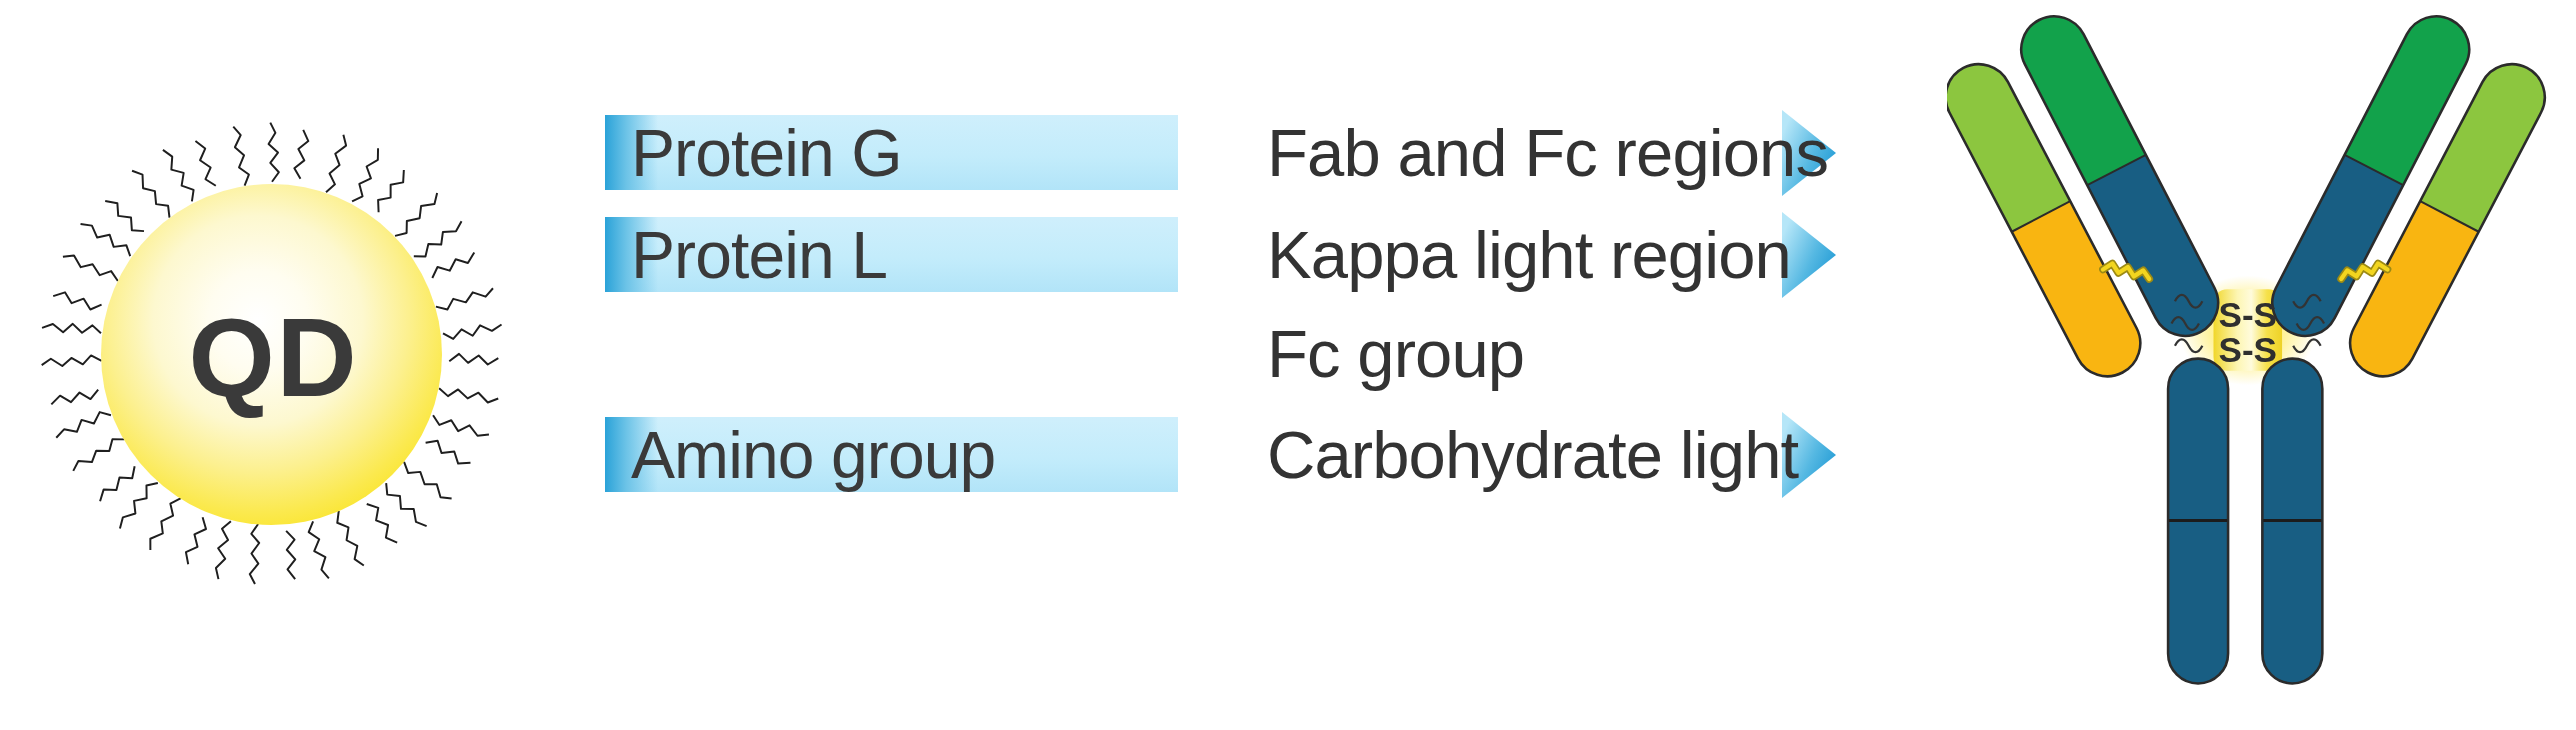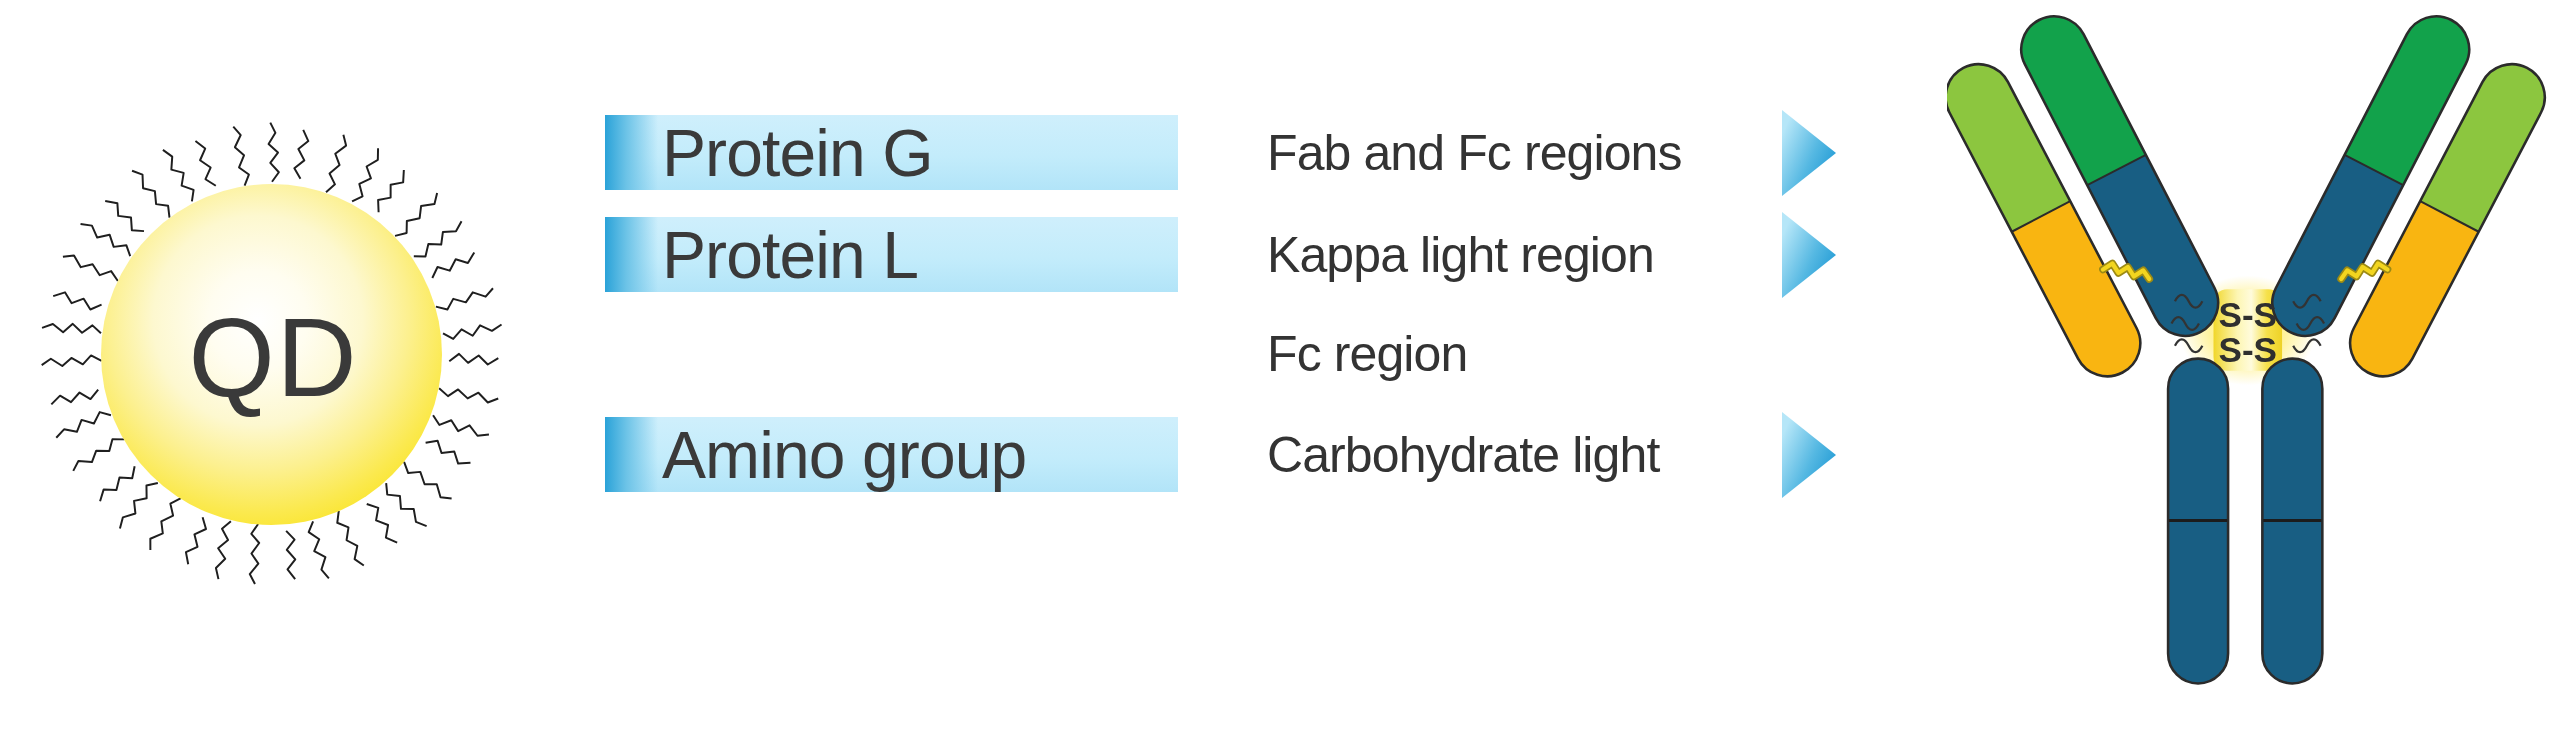--- a/index.html
+++ b/index.html
@@ -10,48 +10,48 @@
   .qd-group{position:absolute;left:0;top:0;width:600px;height:731px;}
   .qd-halo{position:absolute;left:-28px;top:54px;width:600px;height:600px;}
   .qd-sphere{
     position:absolute;left:101px;top:184px;width:341px;height:341px;border-radius:50%;
     background:radial-gradient(circle at 46% 40%,
       #ffffff 0%, #fffdf0 18%, #fdf8cf 38%, #fcf08e 55%, #fbe94e 70%, #f9e215 85%, #f6dc00 100%);
   }
   .qd-label{
     position:absolute;left:145px;top:298px;width:257px;height:120px;
     display:flex;align-items:center;justify-content:center;
-    font-size:111px;font-weight:400;color:#3a3a3a;letter-spacing:1.7px;
+    font-size:111px;font-weight:700;color:#3a3a3a;letter-spacing:1.7px;
   }
 
   
   .legend{position:absolute;left:0;top:0;width:2576px;height:731px;}
   .row{position:absolute;left:0;height:75px;width:100%;}
   .probe-arrow{
     position:absolute;left:605px;width:573px;height:100%;
     background:linear-gradient(180deg,#cfeffc 0%,#c3ecfb 55%,#b2e4f8 100%);
     display:flex;align-items:center;
   }
   .probe-arrow::before{
     content:"";position:absolute;left:0;top:0;bottom:0;width:53px;
     background:linear-gradient(90deg,#2aa2d8 0%,#6cc3e7 40%,rgba(199,237,251,0) 100%);
   }
   .probe-label{
-    position:relative;z-index:1;padding-left:57px;
+    position:relative;z-index:1;padding-left:26px;
     font-size:66px;color:#3a3a3a;white-space:nowrap;letter-spacing:-0.9px;
   }
   .arrow-head{
     position:absolute;left:1177px;top:-5.1px;width:54px;height:86px;
     background:linear-gradient(115deg,#b5e6f8 12%,#55b8e2 55%,#1b97d3 90%);
     clip-path:polygon(0 0,100% 50%,0 100%);
   }
   .target-label{
     position:absolute;left:1267px;top:0;height:100%;
     display:flex;align-items:center;
-    font-size:50px;color:#333333;white-space:nowrap;letter-spacing:-0.9px;
+    font-size:67px;color:#333333;white-space:nowrap;letter-spacing:-0.9px;
   }
 </style>
 </head>
 <body>
 
 <div class="canvas">
 
   <div class="qd-group">
     <svg class="qd-halo" viewBox="-350 -350 700 700" xmlns="http://www.w3.org/2000/svg">
       <defs>
@@ -96,21 +96,21 @@
 
     <div class="row" style="top:217px">
       <div class="probe-arrow">
         <span class="probe-label">Protein L</span>
         <div class="arrow-head"></div>
       </div>
       <div class="target-label">Kappa light region</div>
     </div>
 
     <div class="row" style="top:316px">
-      <div class="target-label">Fc region</div>
+      <div class="target-label">Fc group</div>
     </div>
 
     <div class="row" style="top:417px">
       <div class="probe-arrow">
         <span class="probe-label">Amino group</span>
         <div class="arrow-head"></div>
       </div>
       <div class="target-label">Carbohydrate light</div>
     </div>
 

